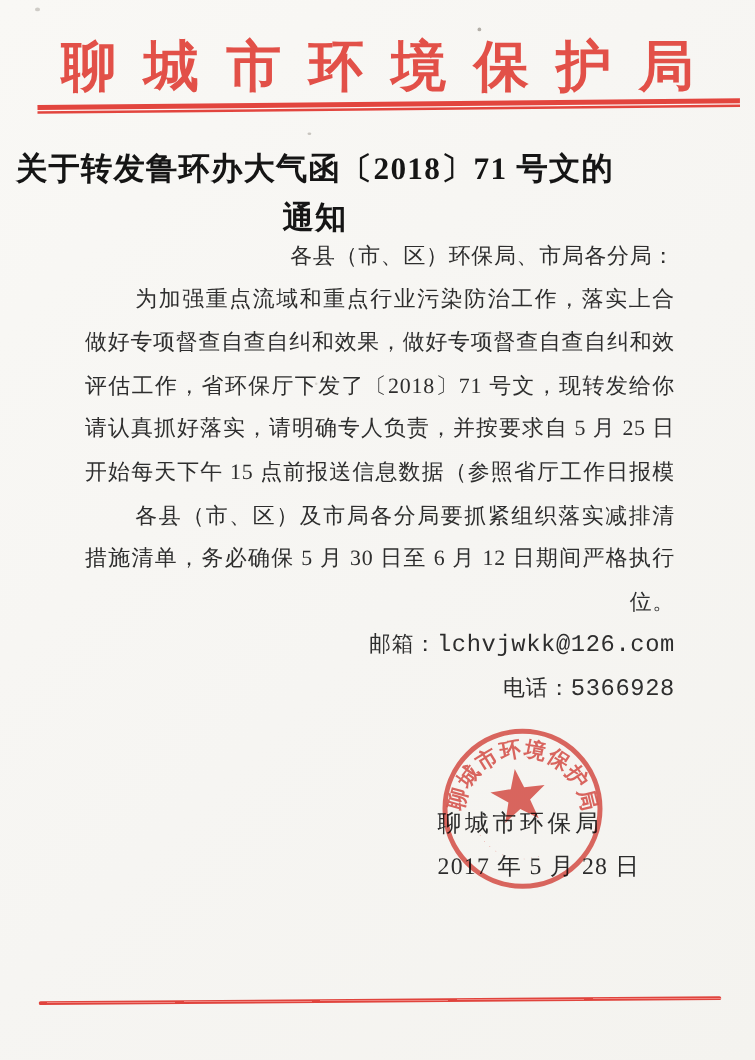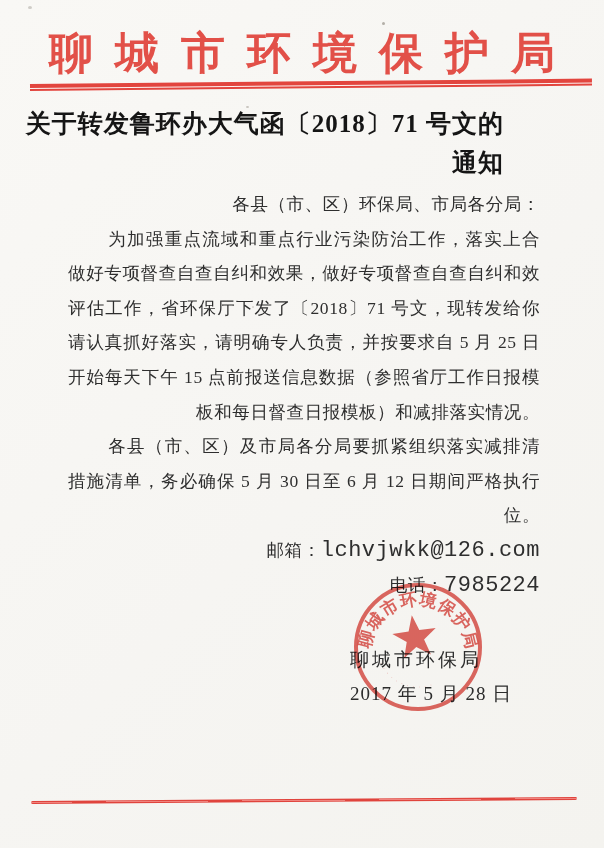--- a/index.html
+++ b/index.html
@@ -35,22 +35,22 @@
   }
   .bottom-rule{
     position:absolute;top:801px;left:31px;width:546px;height:3px;
     background:linear-gradient(to bottom,#e0443d 0 35%,#f0837e 35% 60%,#e0443d 60% 100%);
     transform:rotate(-0.42deg);
     transform-origin:left center;
     border-radius:2px;
   }
   
   .doc-title{
-    position:absolute;top:104px;left:0;width:504px;
-    text-align:right;
+    position:absolute;top:116px;left:0;width:504px;
+    text-align:center;
     font-size:25px;font-weight:bold;color:#151515;
     line-height:39px;letter-spacing:1px;
     white-space:nowrap;
   }
   
   .content{
     position:absolute;left:68px;top:187px;width:472px;
     font-size:17.5px;color:#2e2e2e;
   }
   .line{
@@ -60,21 +60,21 @@
     overflow:hidden;
     text-align:right;
   }
   .jline{
     white-space:normal;
     text-align:justify;
   }
   .jline::after{content:"";display:inline-block;width:100%;height:0;line-height:0;vertical-align:top;}
   .indent{text-indent:2.3em;}
   .contact{padding-left:45px;}
-  .mono{font-family:"Liberation Mono","DejaVu Sans Mono",monospace;font-size:22px;letter-spacing:0.5px;}
+  .mono{font-family:"Liberation Mono","DejaVu Sans Mono",monospace;font-size:19px;letter-spacing:0.5px;}
   
   .sig{
     position:absolute;left:350px;top:643px;
     font-size:19px;color:#2c2c2c;
     line-height:34px;
     white-space:nowrap;
     z-index:2;
   }
   .sig .sig-agency{letter-spacing:3px;}
   .sig .sig-date{letter-spacing:1px;}
@@ -105,26 +105,25 @@
     <div>通知</div>
   </div>
 
   <div class="content">
     <div class="line">各县（市、区）环保局、市局各分局：</div>
     <div class="line jline indent">为加强重点流域和重点行业污染防治工作，落实上合峰</div>
     <div class="line jline">做好专项督查自查自纠和效果，做好专项督查自查自纠和效果</div>
     <div class="line jline">评估工作，省环保厅下发了〔2018〕71 号文，现转发给你们，</div>
     <div class="line jline">请认真抓好落实，请明确专人负责，并按要求自 5 月 25 日</div>
     <div class="line jline">开始每天下午 15 点前报送信息数据（参照省厅工作日报模</div>
-    <div class="line">板和每日督查日报模板）和减排落实情况。</div>
     <div class="line jline indent">各县（市、区）及市局各分局要抓紧组织落实减排清单</div>
     <div class="line jline">措施清单，务必确保 5 月 30 日至 6 月 12 日期间严格执行到</div>
     <div class="line">位。</div>
     <div class="line contact"><span>邮箱：</span><span class="mono">lchvjwkk@126.com</span></div>
-    <div class="line contact"><span>电话：</span><span class="mono">7985224</span></div>
+    <div class="line contact"><span>电话：</span><span class="mono">5366928</span></div>
   </div>
 
   <div class="sig">
     <div class="sig-agency">聊城市环保局</div>
     <div class="sig-date">2017 年 5 月 28 日</div>
   </div>
 
   <svg class="seal" viewBox="0 0 142 142" xmlns="http://www.w3.org/2000/svg">
     <defs>
       <path id="arcTop" d="M 71,71 m -48,6 a 48,48 0 1,1 96,0"></path>

